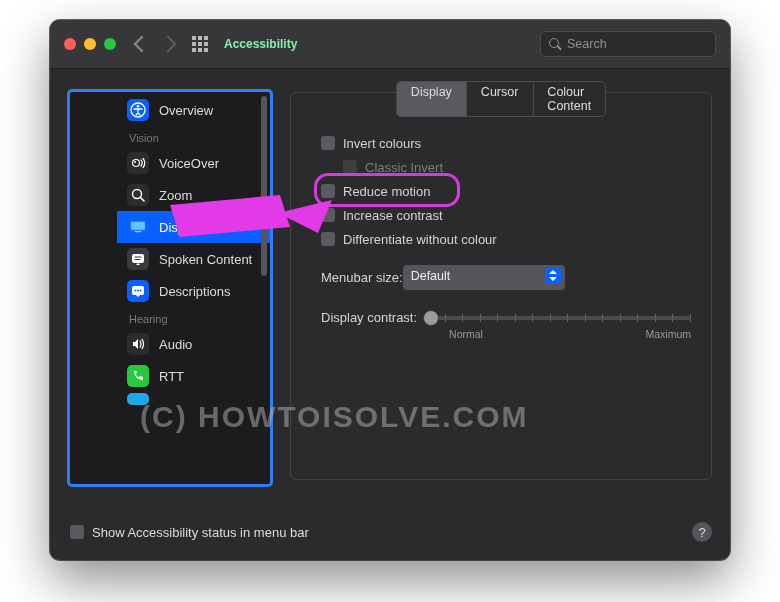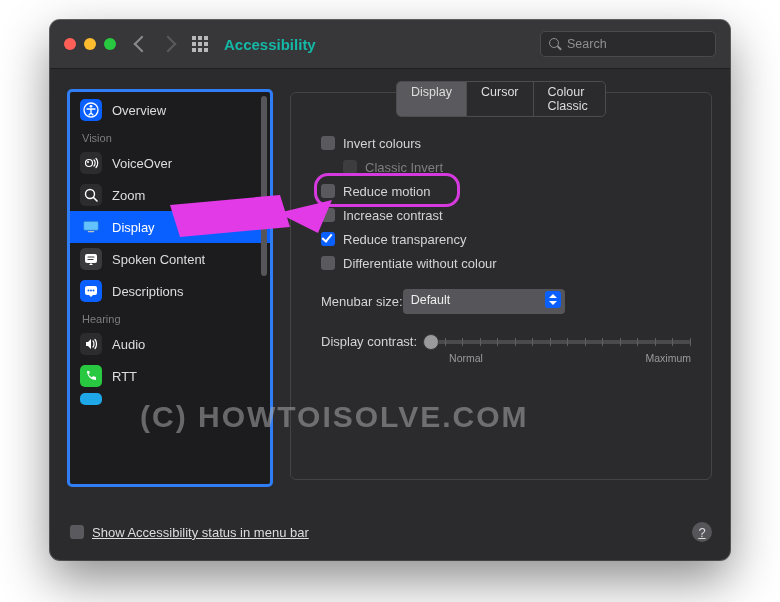--- a/index.html
+++ b/index.html
@@ -8,30 +8,30 @@
   
   .titlebar{height:48px;background:#37373a;display:flex;align-items:center;padding:0 14px;border-bottom:1px solid #1e1e1f;}
   .traffic{display:flex;gap:8px;}
   .dot{width:12px;height:12px;border-radius:50%;}
   .dot.red{background:#ff5f57;} .dot.yellow{background:#febc2e;} .dot.green{background:#28c840;}
   .navbtns{display:flex;gap:14px;margin-left:20px;color:#8a8a8d;}
   .chev{width:10px;height:10px;border-left:2px solid currentColor;border-bottom:2px solid currentColor;transform:rotate(45deg);} 
   .chev.r{transform:rotate(-135deg);}
   .appsgrid{margin-left:18px;display:grid;grid-template-columns:repeat(3,4px);grid-template-rows:repeat(3,4px);gap:2px;}
   .appsgrid span{background:#b8b8bb;width:4px;height:4px;}
-  .title{color:#14b8a6;font-weight:600;font-size:15px;margin-left:16px;}
+  .title{color:#86efac;font-weight:600;font-size:12px;margin-left:16px;}
   .search{margin-left:auto;background:#2b2b2d;border:1px solid #4a4a4d;border-radius:5px;height:24px;min-width:158px;display:flex;align-items:center;padding:0 8px;gap:6px;color:#8f8f92;font-size:12.5px;}
   .mag{width:12px;height:12px;position:relative;}
   .mag::before{content:"";position:absolute;width:8px;height:8px;border:1.5px solid #8f8f92;border-radius:50%;left:0;top:0;}
   .mag::after{content:"";position:absolute;width:5px;height:1.5px;background:#8f8f92;transform:rotate(45deg);left:8px;top:9px;}
   
   .body{position:absolute;top:48px;left:0;right:0;bottom:0;}
   
   .sidebar{position:absolute;left:20px;top:24px;width:200px;height:390px;background:#1c1c1e;border-radius:2px;outline:3px solid #2f7ef6;padding:2px 0 0 0;overflow:hidden;}
-  .sb-scroll{overflow:hidden;height:100%;}
+  .sb-scroll{overflow:hidden;height:100%;margin-left:47px;}
   .sb-section{color:#7d7d80;font-size:11px;padding:6px 12px 3px;}
   .sb-item{display:flex;align-items:center;gap:10px;height:32px;padding:0 10px;color:#ddd;font-size:13px;cursor:default;}
   .sb-item.selected{background:#0a60ff;color:#fff;}
   .sb-icon{width:22px;height:22px;border-radius:5px;display:flex;align-items:center;justify-content:center;font-size:13px;color:#fff;flex:0 0 22px;}
   .sb-icon svg{width:16px;height:16px;}
   .scrollbar{position:absolute;right:3px;top:4px;width:6px;height:180px;background:#55555a;border-radius:3px;}
   
   .panel{position:absolute;left:240px;right:18px;top:24px;bottom:80px;background:#2b2b2d;border:1px solid #444447;border-radius:6px;}
   .seg{position:absolute;top:-12px;left:50%;transform:translateX(-50%);display:flex;background:#2b2b2d;border:1px solid #4c4c4f;border-radius:5px;overflow:hidden;}
   .seg div{padding:3px 14px;font-size:12.5px;color:#ddd;border-right:1px solid #4c4c4f;}
@@ -52,21 +52,21 @@
   .sel-caret::before{top:3px;border-bottom:4px solid #fff;}
   .sel-caret::after{bottom:3px;border-top:4px solid #fff;}
   .slider-row{display:flex;align-items:flex-start;gap:10px;margin-top:18px;}
   .slider{position:relative;flex:1;height:30px;}
   .track{position:absolute;left:0;right:0;top:8px;height:4px;background:#4a4a4d;border-radius:2px;}
   .ticks{position:absolute;left:0;right:0;top:6px;height:8px;display:flex;justify-content:space-between;}
   .ticks span{width:1px;height:8px;background:#5f5f62;}
   .knob{position:absolute;left:-4px;top:2px;width:14px;height:14px;border-radius:50%;background:#9a9a9d;border:1px solid #3a3a3d;}
   .axis{position:absolute;left:0;right:0;top:20px;display:flex;justify-content:space-between;color:#9a9a9d;font-size:10.5px;padding-left:22px;}
   
-  .footer{position:absolute;left:20px;right:18px;bottom:18px;display:flex;align-items:center;color:#ddd;font-size:13px;gap:8px;text-decoration:underline;}
+  .footer{position:absolute;left:20px;right:18px;bottom:18px;display:flex;align-items:center;color:#ddd;font-size:13px;gap:8px;}
   .helpbtn{margin-left:auto;width:20px;height:20px;border-radius:50%;background:#55555a;color:#ddd;display:flex;align-items:center;justify-content:center;font-size:13px;}
   
   .arrow{position:absolute;pointer-events:none;}
   .watermark{position:absolute;left:140px;top:400px;color:rgba(168,168,172,0.55);font-size:30px;font-weight:700;letter-spacing:2px;pointer-events:none;white-space:nowrap;}
 </style>
 </head>
 <body>
 <div class="canvas">
 
 <div class="window">
@@ -186,43 +186,39 @@
         <div class="sb-icon" style="background:#1fa8e8;height:12px"></div>
       </div>
      </div>
      <div class="scrollbar"></div>
     </div>
 
     <div class="panel">
       <div class="seg">
         <div class="active">Display</div>
         <div>Cursor</div>
-        <div>Colour Classic</div>
+        <div>Colour Content</div>
       </div>
 
       <div class="opts">
         <div class="row">
           <div class="ck"></div>
           <span>Invert colours</span>
         </div>
         <div class="row dim" style="padding-left:22px;">
           <div class="ck disabled-ck"></div>
           <span>Classic Invert</span>
         </div>
         <div class="row" style="position:relative;">
           <div class="ck"></div>
           <span>Reduce motion</span>
         </div>
         <div class="row">
           <div class="ck"></div>
           <span>Increase contrast</span>
-        </div>
-        <div class="row">
-          <div class="ck checked"></div>
-          <span>Reduce transparency</span>
         </div>
         <div class="row">
           <div class="ck"></div>
           <span>Differentiate without colour</span>
         </div>
 
         <div class="menubar">
           <span>Menubar size:</span>
           <div class="select">
             <span>Default</span>

